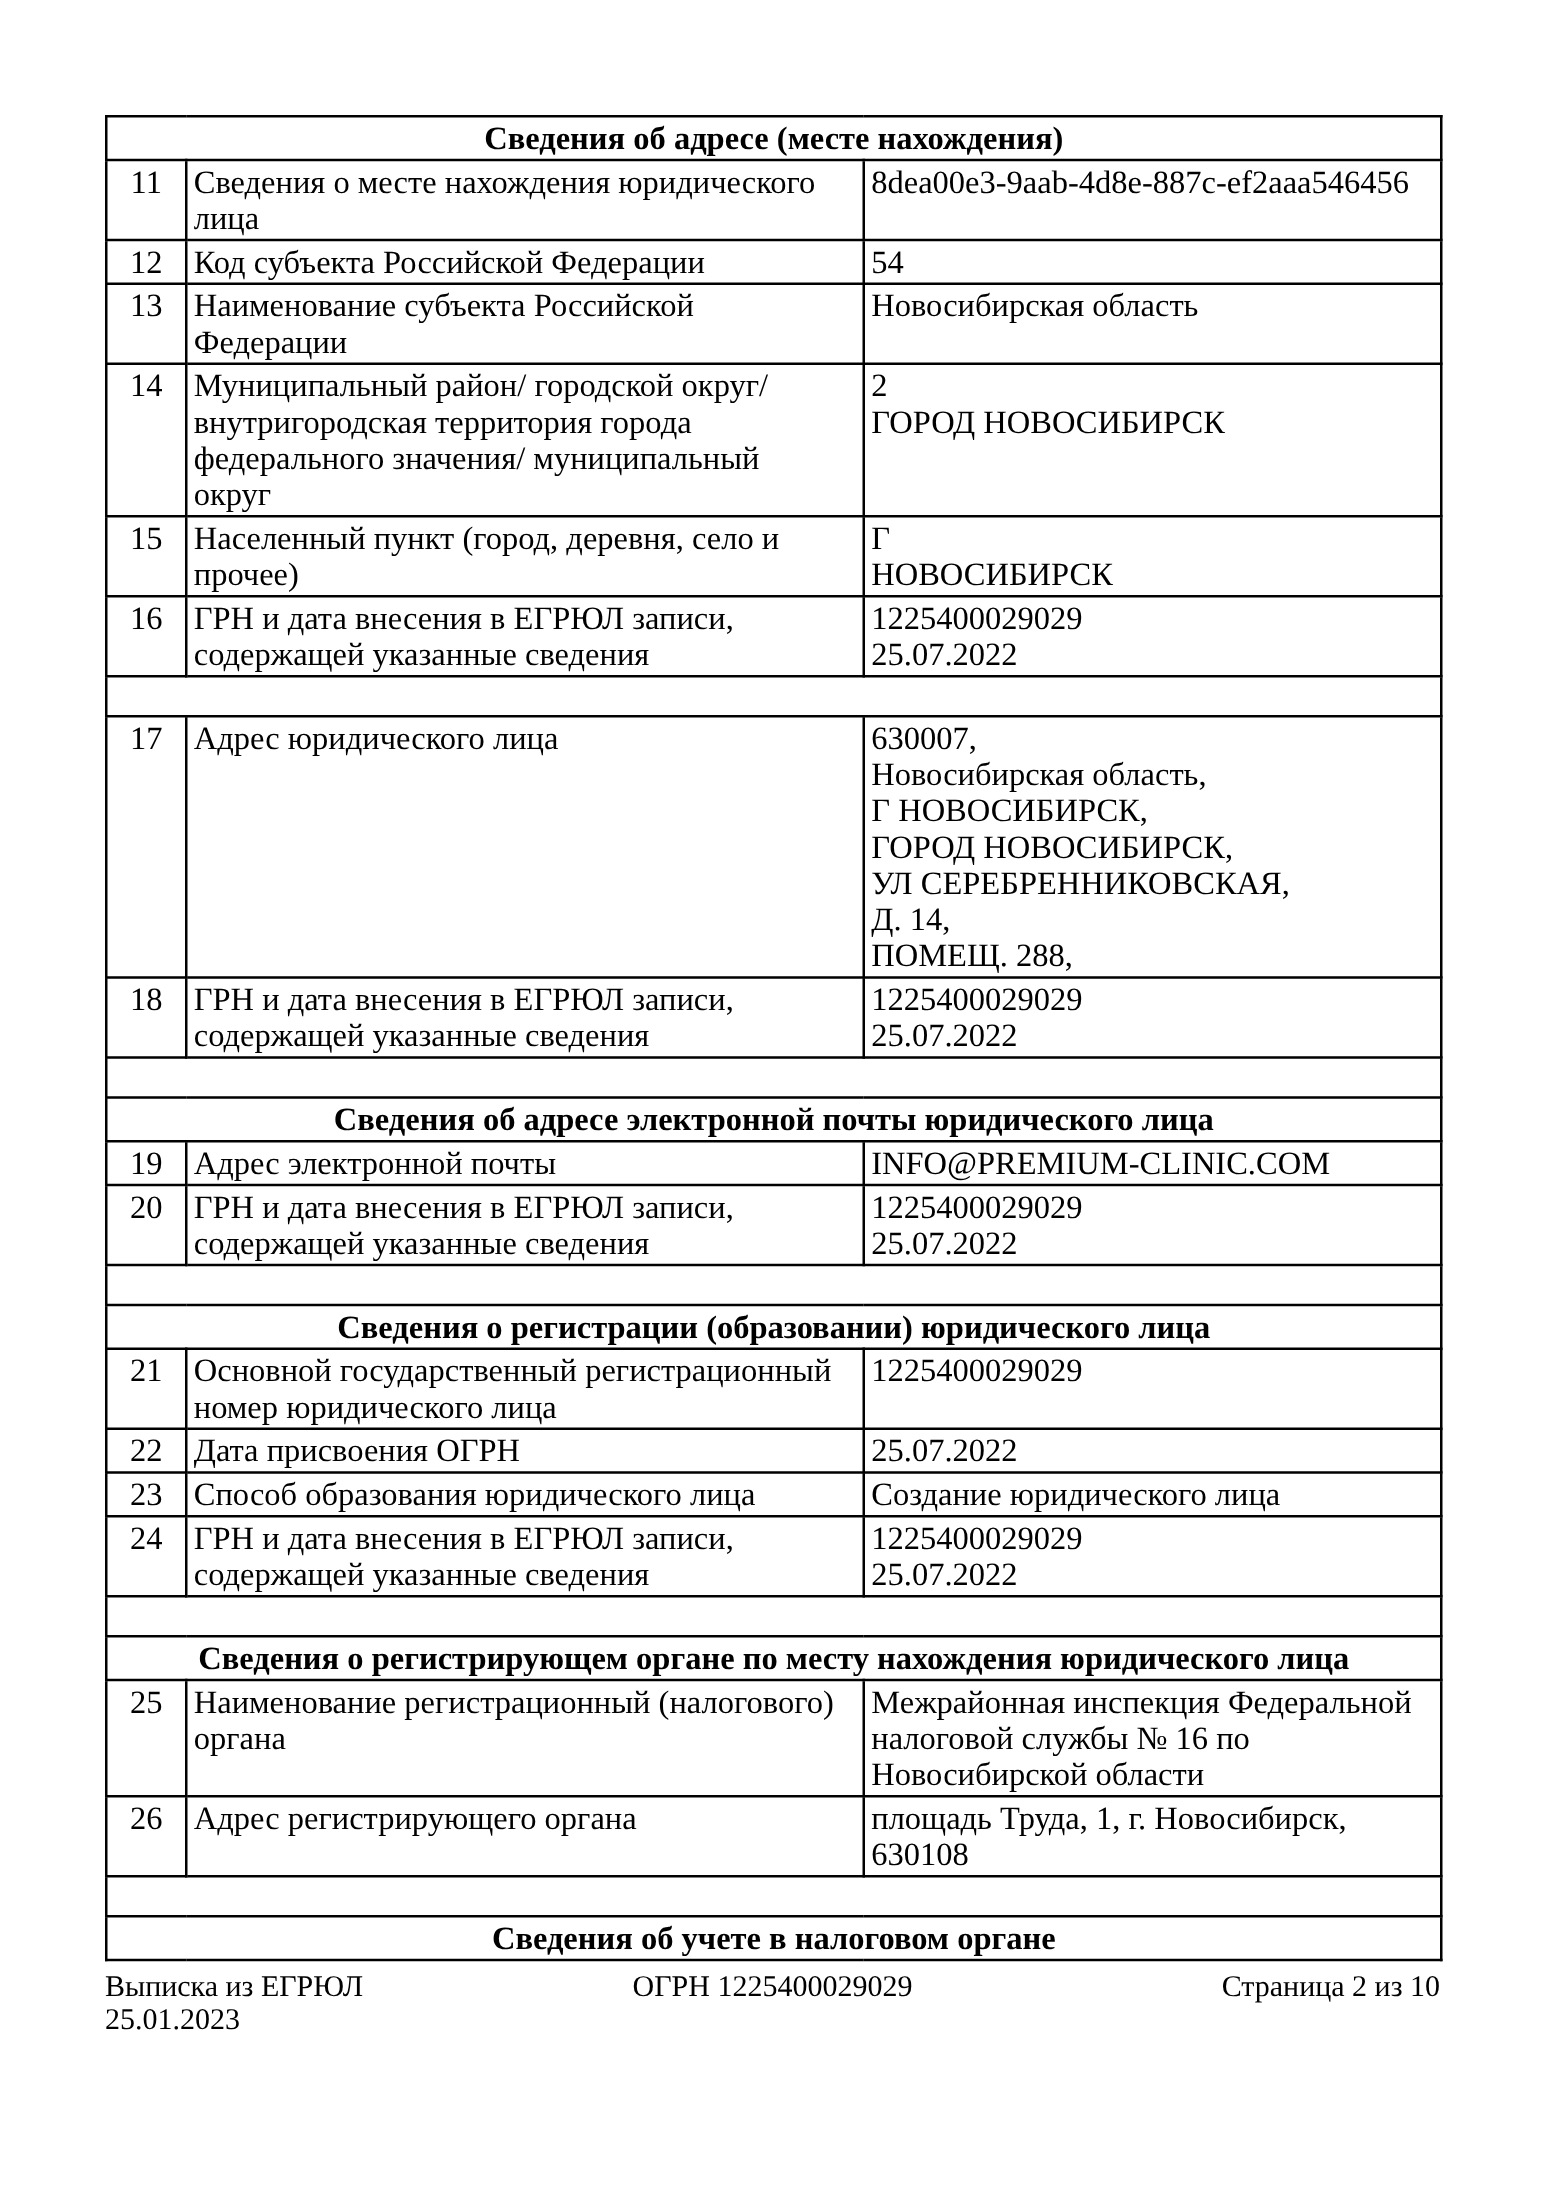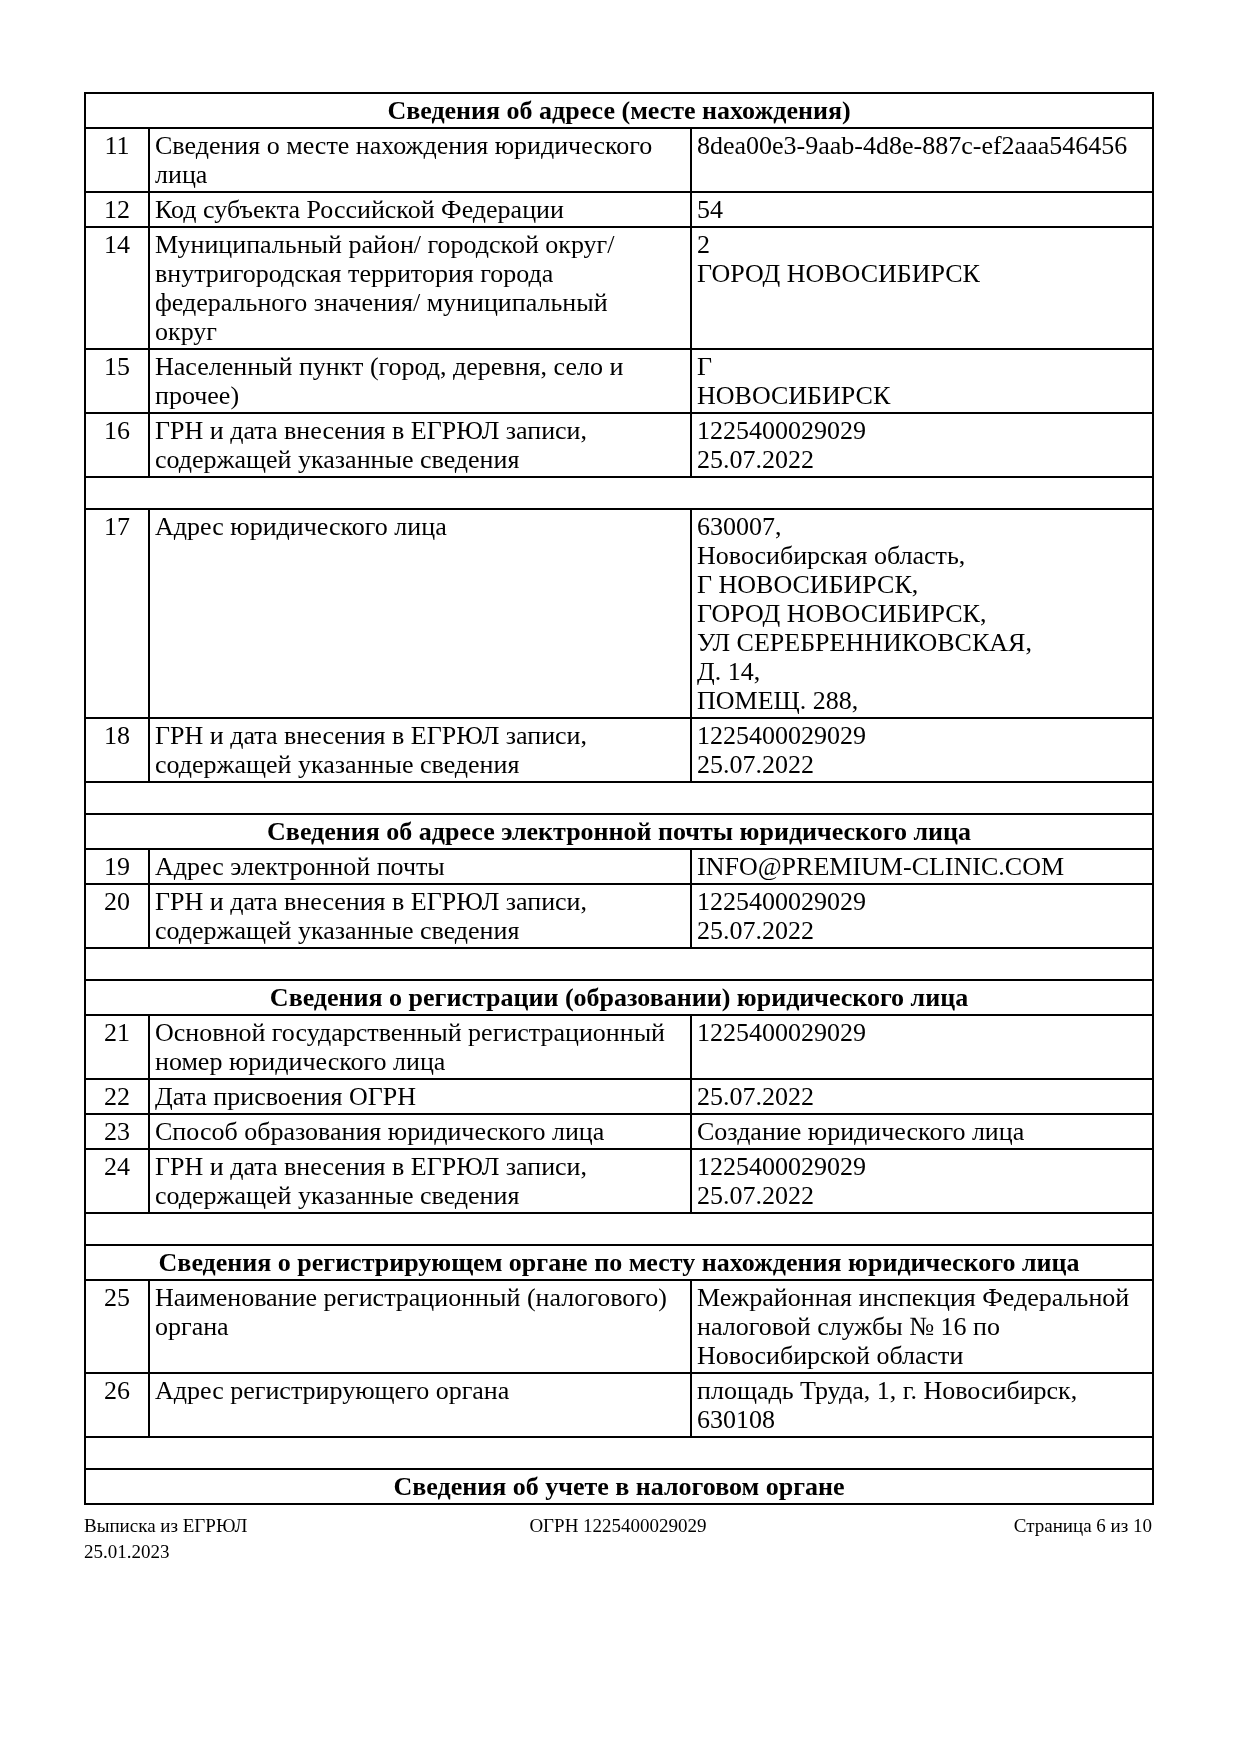--- a/index.html
+++ b/index.html
@@ -49,21 +49,21 @@
     padding: 2px 6px;
   }
   tr.gap td {
     height: 30px;
     padding: 0;
   }
   .footer {
     position: relative;
     width: 1068px;
     margin-top: 8px;
-    font-size: 19px;
+    font-size: 24px;
     line-height: 26px;
   }
   .f-left  { text-align: left; }
   .f-center {
     position: absolute;
     left: 0; right: 0; top: 0;
     text-align: center;
   }
   .f-right {
     position: absolute;
@@ -91,20 +91,26 @@
     <tr>
       <td class="num">11</td>
       <td class="lbl">Сведения о месте нахождения юридического
 лица</td>
       <td class="val">8dea00e3-9aab-4d8e-887c-ef2aaa546456</td>
     </tr>
     <tr>
       <td class="num">12</td>
       <td class="lbl">Код субъекта Российской Федерации</td>
       <td class="val">54</td>
+    </tr>
+    <tr>
+      <td class="num">13</td>
+      <td class="lbl">Наименование субъекта Российской
+Федерации</td>
+      <td class="val">Новосибирская область</td>
     </tr>
     <tr>
       <td class="num">14</td>
       <td class="lbl">Муниципальный район/ городской округ/
 внутригородская территория города
 федерального значения/ муниципальный
 округ</td>
       <td class="val">2
 ГОРОД НОВОСИБИРСК</td>
     </tr>
@@ -232,16 +238,16 @@
 
   </tbody>
     </table>
 
   <div class="footer">
     <div class="f-left">
       <div>Выписка из ЕГРЮЛ</div>
       <div>25.01.2023</div>
     </div>
     <div class="f-center">ОГРН 1225400029029</div>
-    <div class="f-right">Страница 6 из 10</div>
+    <div class="f-right">Страница 2 из 10</div>
   </div>
 
 </div>
 
 </body></html>

